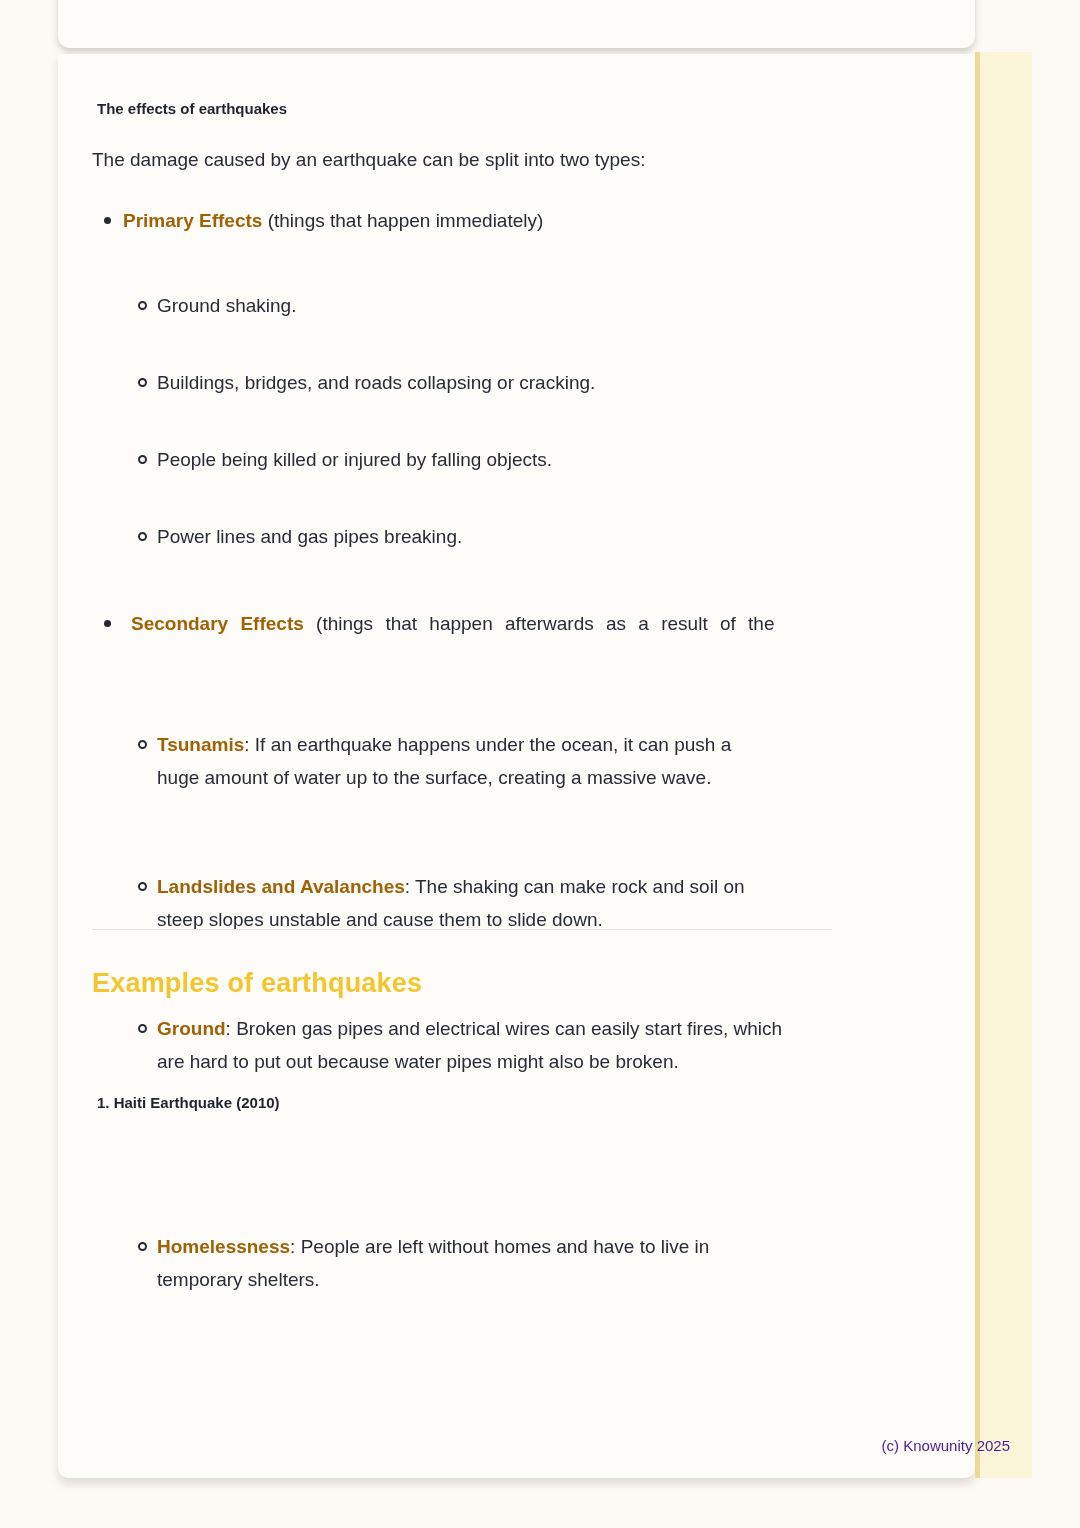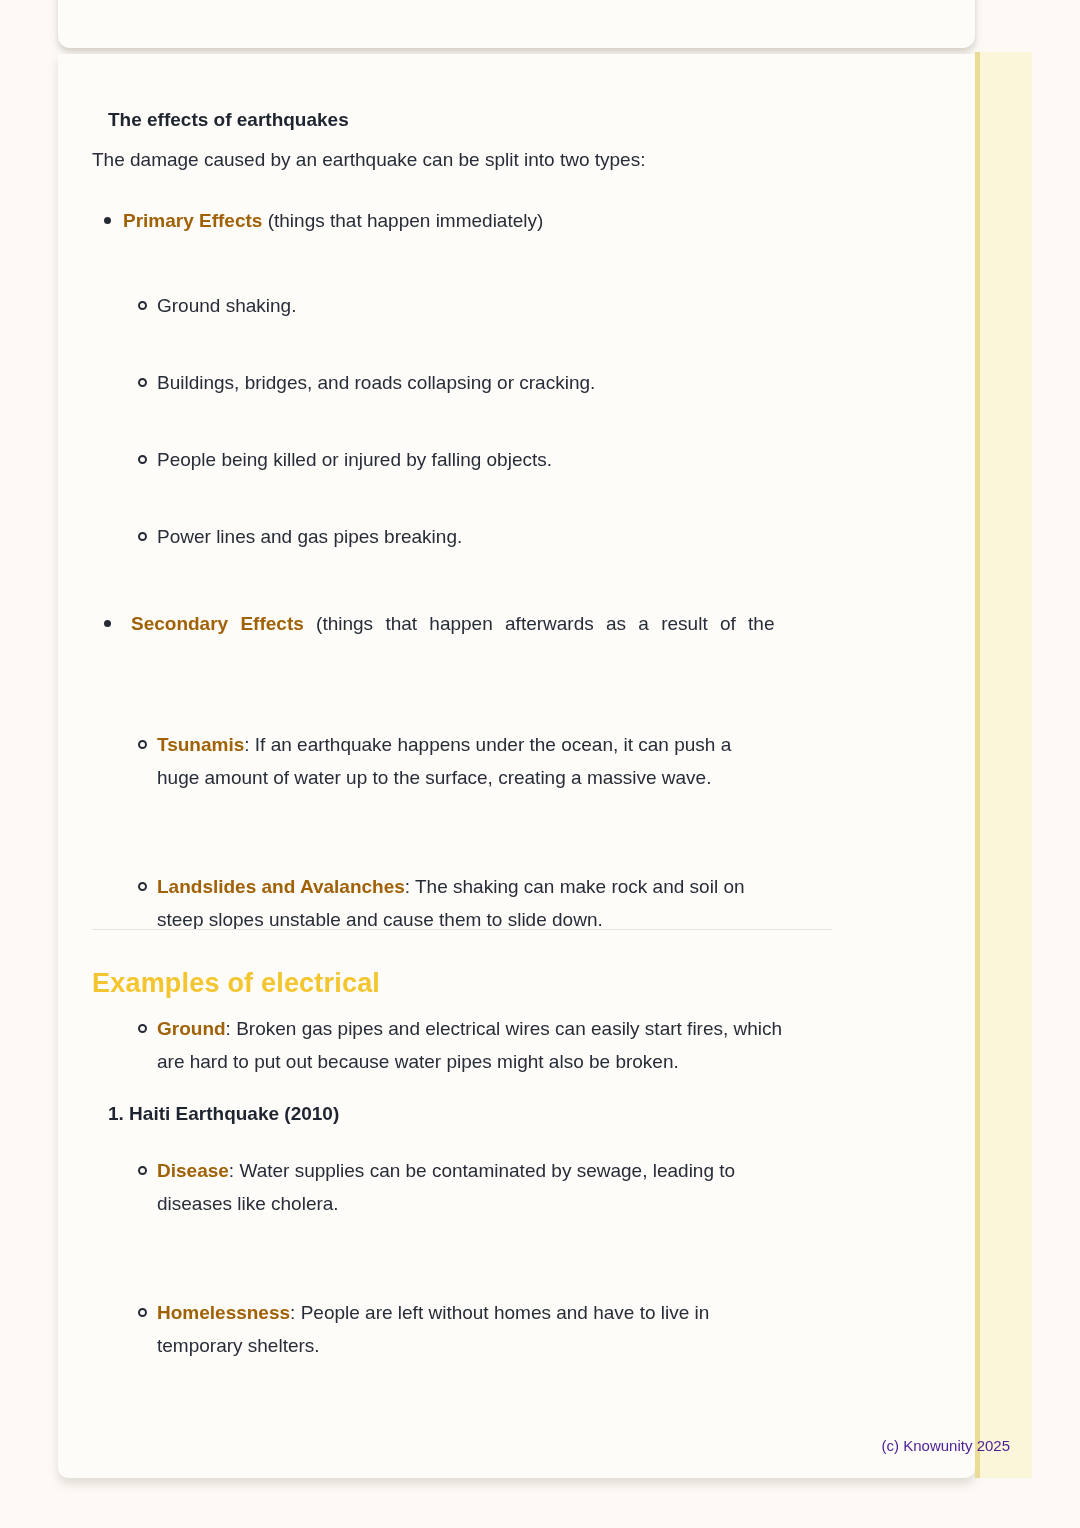--- a/index.html
+++ b/index.html
@@ -22,21 +22,21 @@
     box-shadow:0 6px 10px rgba(150,140,125,0.28);
   }
   .yellow-strip{
     position:absolute;left:975px;top:52px;width:57px;height:1426px;
     background:#fbf5da;border-left:5px solid #eadb97;box-sizing:border-box;
   }
   .content{position:absolute;left:34px;top:0;width:735px;height:1424px;}
   .blk{position:absolute;left:0;width:735px;}
   .ln{white-space:nowrap;line-height:33px;font-size:19px;}
   .jst .ln1{word-spacing:7px;margin-left:8px;}
-  h3.t,h4.t{margin:16px;font-size:19px;font-weight:bold;color:#1f2530;line-height:24px;}
+  h3.t,h4.t{margin:5px;font-size:15px;font-weight:bold;color:#1f2530;line-height:24px;}
   .h2{margin:0;font-size:27px;font-weight:bold;color:#f3c52f;line-height:34px;letter-spacing:0.2px;}
   b{color:#a16207;}
   .li1{padding-left:31px;position:relative;}
   .li2{padding-left:65px;position:relative;}
   .dot{
     position:absolute;left:12px;top:13px;width:7px;height:7px;border-radius:50%;
     background:#252a35;
   }
   .ring{
     position:absolute;left:46px;top:12px;width:9px;height:9px;border-radius:50%;
@@ -100,35 +100,30 @@
         <div class="ln"><b>Landslides and Avalanches</b><span>: The shaking can make rock and soil on</span></div>
         <div class="ln">steep slopes unstable and cause them to slide down.</div>
       </div>
 
       <div class="blk li2" style="top:628px">
         <span class="ring"></span>
         <div class="ln"><b>Ground</b><span>: Broken gas pipes and electrical wires can easily start fires, which</span></div>
         <div class="ln">are hard to put out because water pipes might also be broken.</div>
       </div>
 
-      <div class="blk li2" style="top:704px">
-        <span class="ring"></span>
-        <div class="ln"><b>Disease</b><span>: Water supplies can be contaminated by sewage, leading to</span></div>
-        <div class="ln">diseases like cholera.</div>
-      </div>
 
       <div class="blk li2" style="top:780px">
         <span class="ring"></span>
         <div class="ln"><b>Homelessness</b><span>: People are left without homes and have to live in</span></div>
         <div class="ln">temporary shelters.</div>
       </div>
 
       <div class="hr" style="top:875px"></div>
 
-      <h2 class="h2 blk" style="top:912px">Examples of electrical</h2>
+      <h2 class="h2 blk" style="top:912px">Examples of earthquakes</h2>
 
 
       <h4 class="t blk" style="top:1032px">1. Haiti Earthquake (2010)</h4>
 
     </div>
   </div>
 
   <div class="yellow-strip"></div>
 
   <div class="watermark">(c) Knowunity 2025</div>

